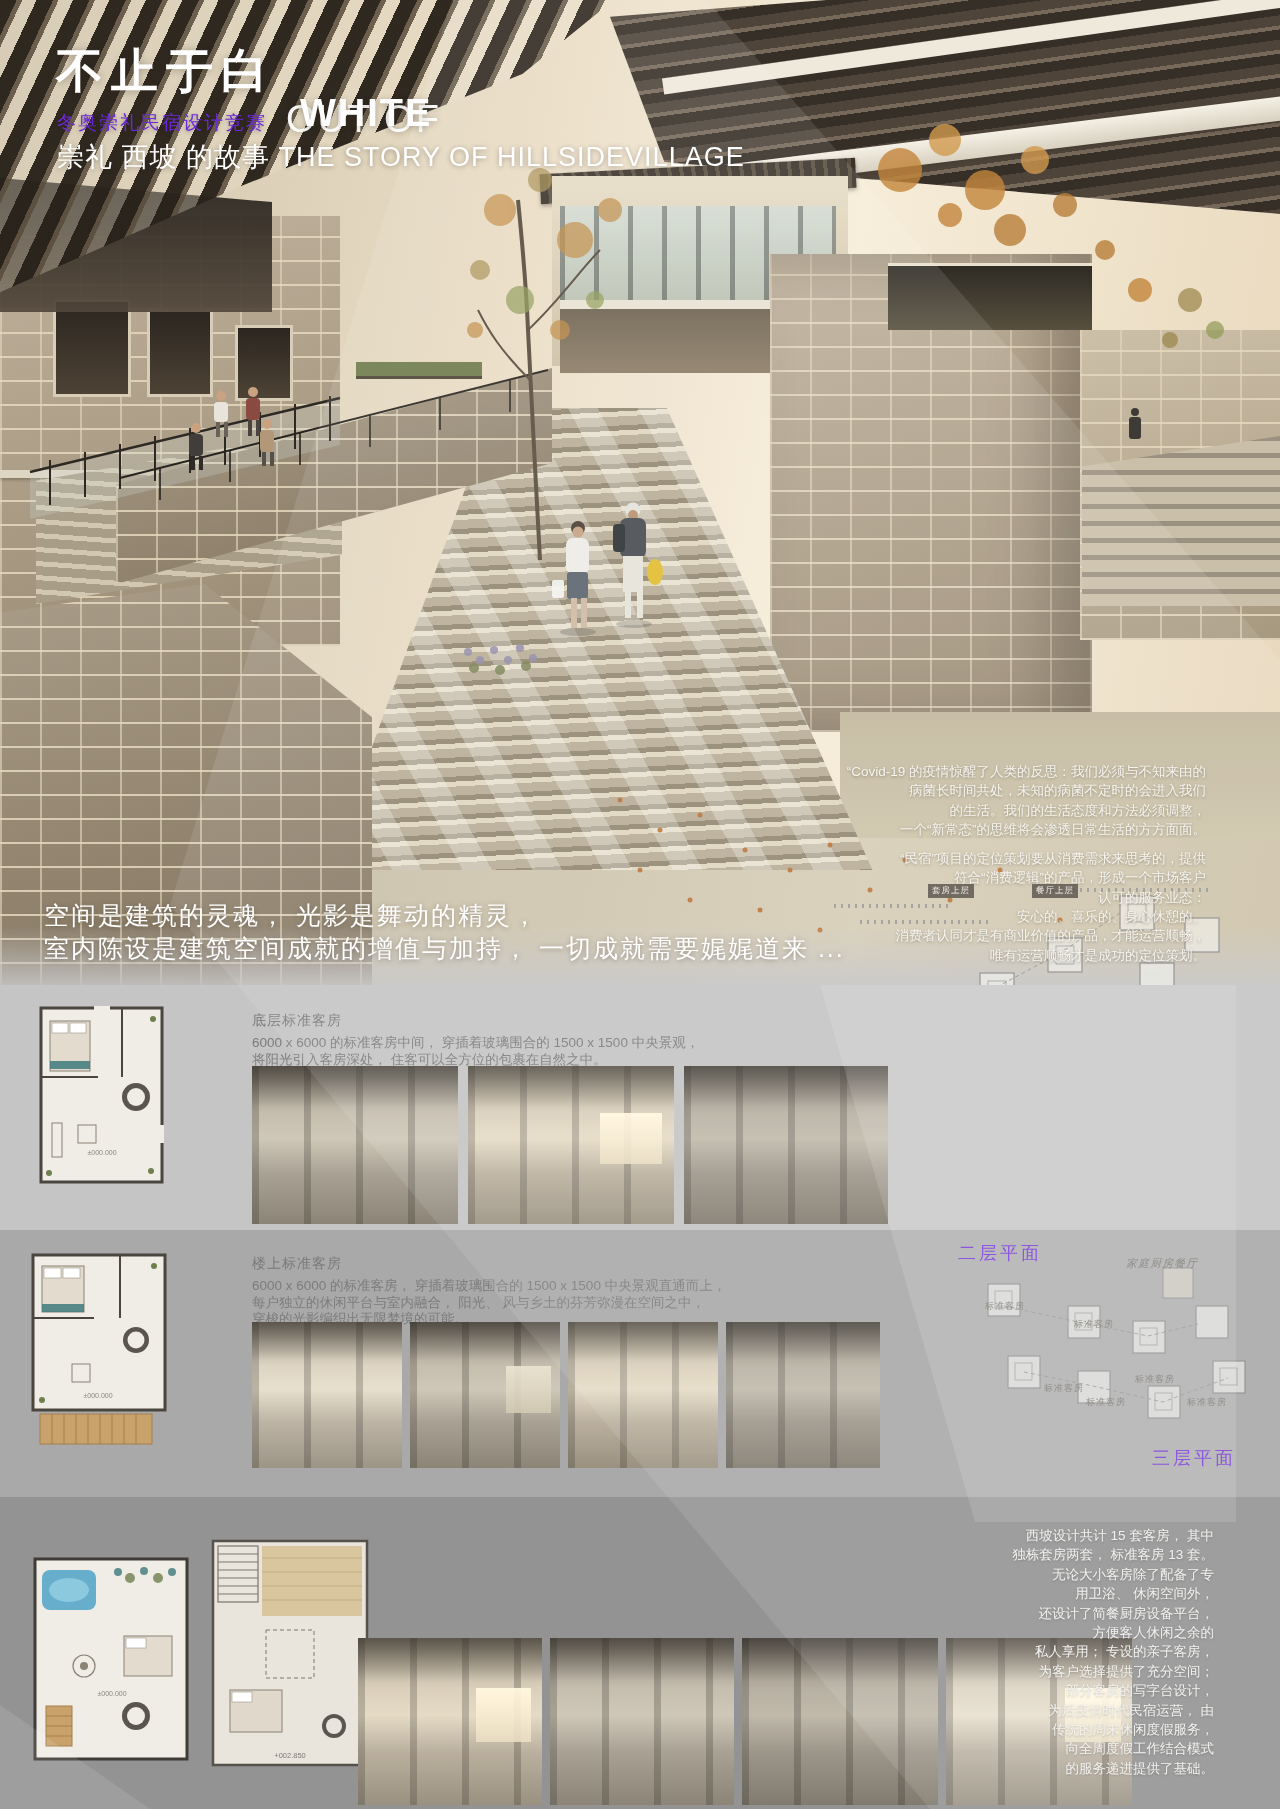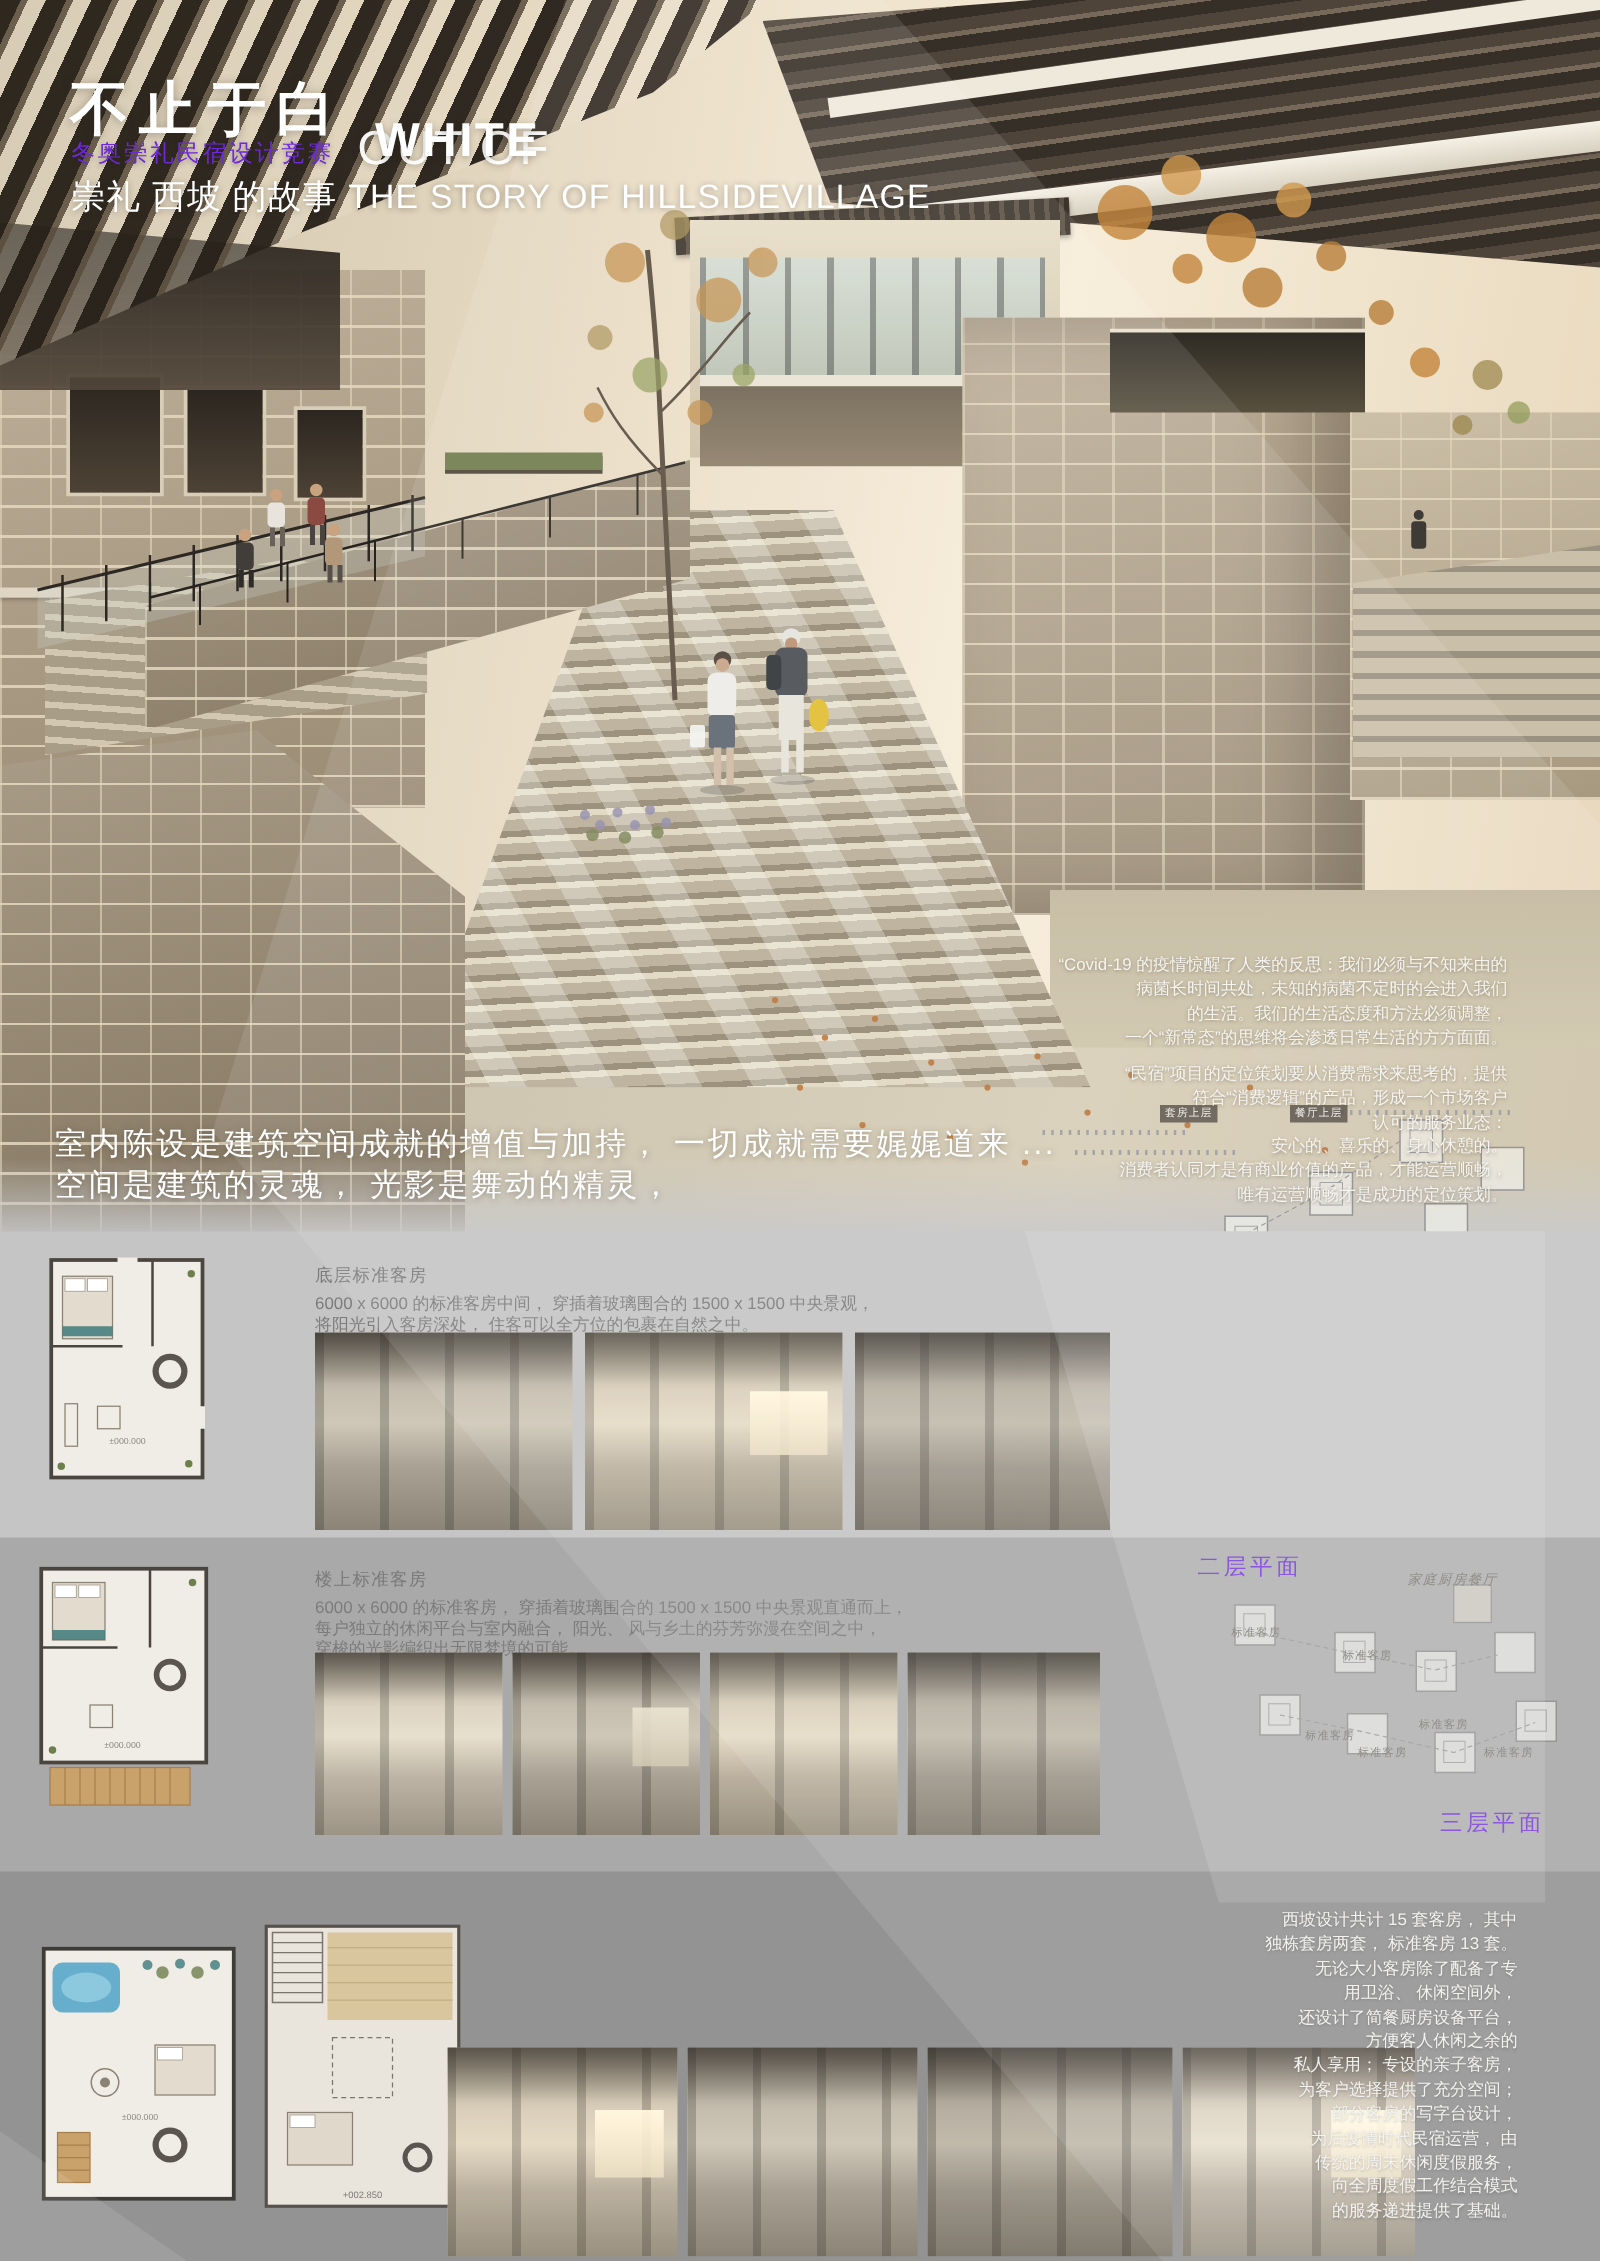--- a/index.html
+++ b/index.html
@@ -51,21 +51,21 @@
   .path-ground{left:336px;top:838px;width:944px;height:150px;background:linear-gradient(100deg,#c9bfa8,#d7cdb6 55%,#cdc2a9);}
   .upper-ground{left:840px;top:712px;width:440px;height:140px;background:linear-gradient(#c2b79d,#cfc5ab);}
   .wall-low{left:0;top:584px;width:372px;height:404px;clip-path:polygon(0 7%,55% 0,100% 33%,100% 100%,0 100%);}
   .hero-fade{left:0;top:926px;width:1280px;height:60px;background:linear-gradient(rgba(197,197,197,0),rgba(197,197,197,.9));}
   .hero-svg{position:absolute;inset:0;pointer-events:none;}
 
   
   .beam-svg{position:absolute;inset:0;width:1280px;height:1809px;pointer-events:none;}
 
   
-  .t-cn{left:56px;top:56px;font-size:47px;font-weight:bold;letter-spacing:8px;color:#fff;text-shadow:0 1px 8px rgba(40,35,25,.35);}
+  .t-cn{left:56px;top:40px;font-size:47px;font-weight:bold;letter-spacing:8px;color:#fff;text-shadow:0 1px 8px rgba(40,35,25,.35);}
   .t-en1{left:286px;top:50px;font-size:38px;letter-spacing:2px;color:rgba(255,255,255,.96);text-shadow:0 1px 6px rgba(40,35,25,.3);margin-top:48px;}
   .t-en2{left:300px;top:92px;font-size:38px;font-weight:bold;letter-spacing:2px;color:#fff;text-shadow:0 1px 6px rgba(40,35,25,.3);}
   .t-sub{left:57px;top:110px;font-size:19px;letter-spacing:2px;color:#6d28d9;text-shadow:0 1px 4px rgba(40,35,25,.4);}
   .t-story{left:57px;top:139px;font-size:27px;letter-spacing:1px;color:#fff;text-shadow:0 1px 5px rgba(40,35,25,.4);}
 
   
   .intro{right:74px;top:762px;width:420px;text-align:right;font-size:13.5px;line-height:19.3px;color:#f5f3ed;text-shadow:0 1px 3px rgba(80,72,58,.55);}
   .intro .p2{margin-top:10px;}
   .slogan{left:44px;top:899px;font-size:25px;line-height:33px;letter-spacing:2px;color:#fff;text-shadow:0 1px 5px rgba(70,62,50,.5);white-space:nowrap;}
   .closing{right:66px;top:1526px;width:270px;text-align:right;font-size:13.5px;line-height:19.4px;color:#f2f1ee;text-shadow:0 1px 2px rgba(70,70,70,.35);}
@@ -323,22 +323,22 @@
     <div>一个“新常态”的思维将会渗透日常生活的方方面面。</div>
     <div class="p2">“民宿”项目的定位策划要从消费需求来思考的，提供</div>
     <div>符合“消费逻辑”的产品，形成一个市场客户</div>
     <div>认可的服务业态：</div>
     <div>安心的、喜乐的、身心休憩的。</div>
     <div>消费者认同才是有商业价值的产品，才能运营顺畅，</div>
     <div>唯有运营顺畅才是成功的定位策划。</div>
   </div>
 
   <div class="abs slogan">
+    <div>空间是建筑的灵魂， 光影是舞动的精灵，</div>
     <div>室内陈设是建筑空间成就的增值与加持， 一切成就需要娓娓道来 ...</div>
-    <div>空间是建筑的灵魂， 光影是舞动的精灵，</div>
   </div>
 
   <div class="abs band1"></div>
   <svg class="plan-svg" style="left:38px;top:1005px;" width="127" height="180" viewBox="0 0 127 180">
     <rect x="3" y="3" width="121" height="174" fill="#f0ede6" stroke="#4a463f" stroke-width="3"></rect>
     <line x1="84" y1="3" x2="84" y2="72" stroke="#4a463f" stroke-width="2"></line>
     <line x1="3" y1="72" x2="60" y2="72" stroke="#4a463f" stroke-width="2"></line>
     <rect x="12" y="16" width="40" height="50" fill="#e2dbce" stroke="#8a8274" stroke-width="1"></rect>
     <rect x="14" y="18" width="16" height="10" fill="#fff" stroke="#9a9488" stroke-width=".6"></rect>
     <rect x="32" y="18" width="16" height="10" fill="#fff" stroke="#9a9488" stroke-width=".6"></rect>

